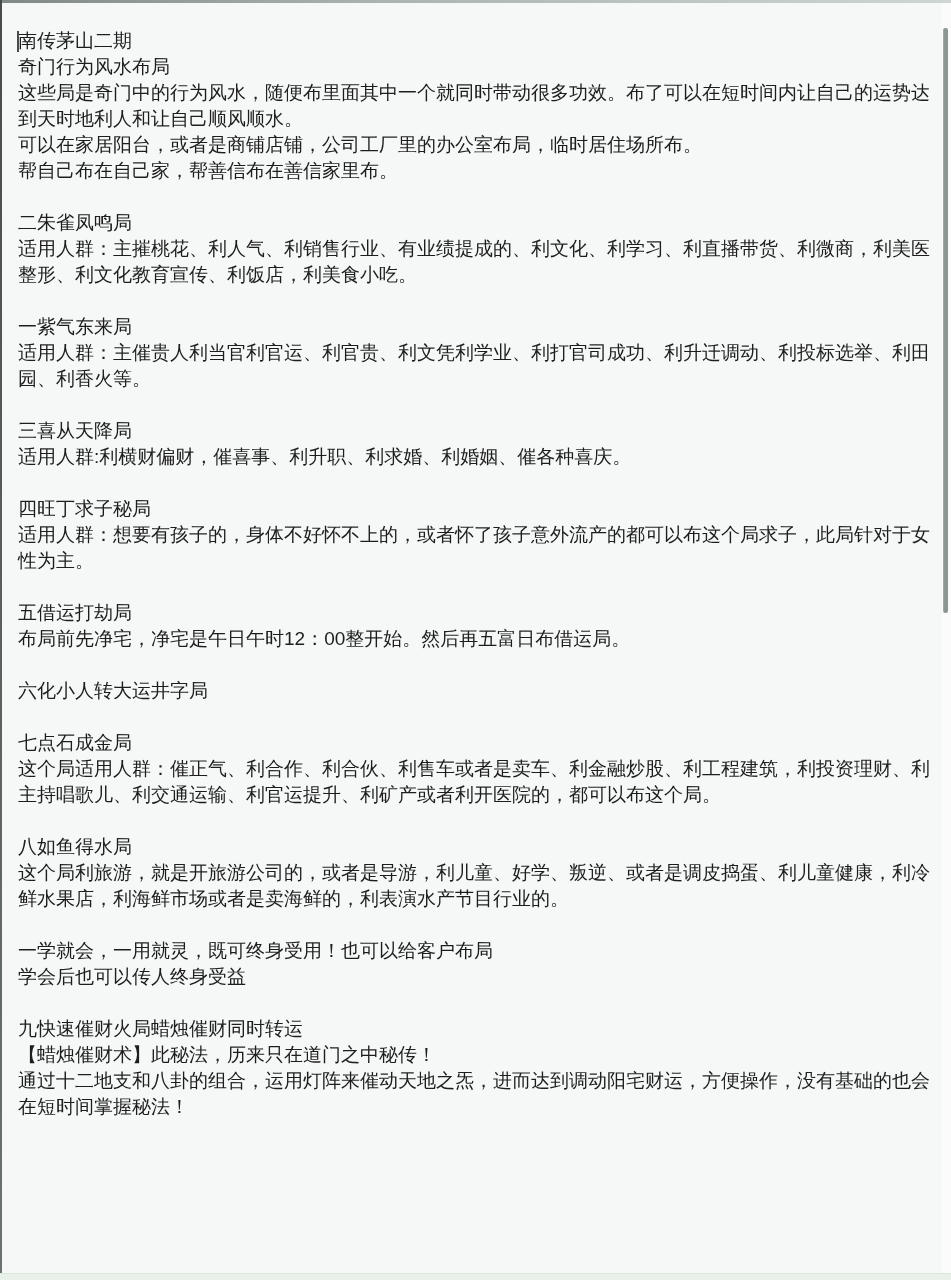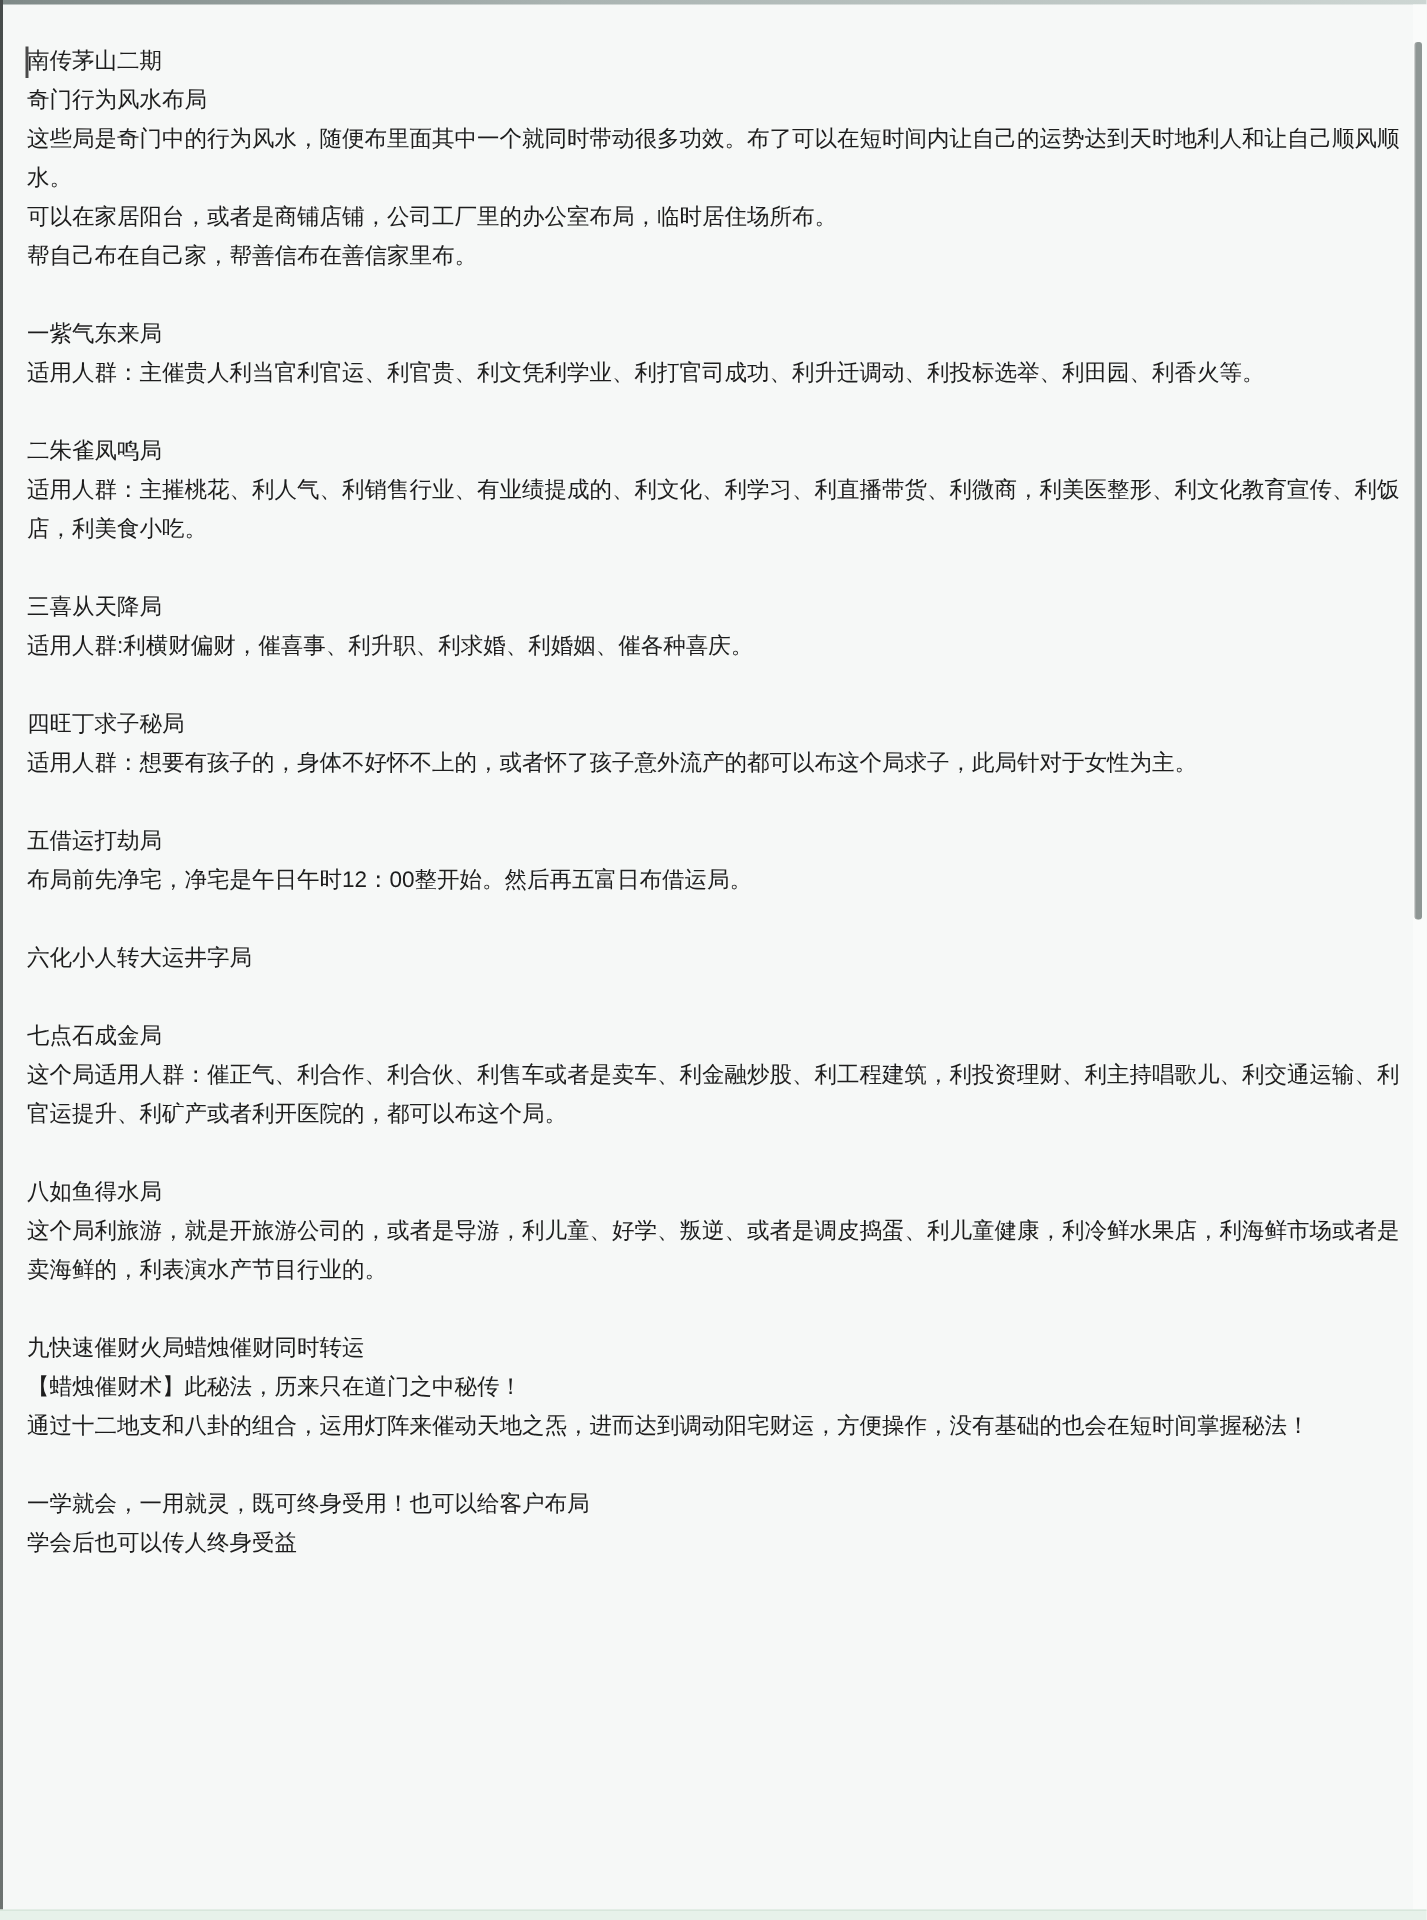--- a/index.html
+++ b/index.html
@@ -24,21 +24,21 @@
     position:absolute;top:3px;right:0;width:9px;bottom:6px;
     background:#fafbfa;
   }
   .scroll-thumb{
     position:absolute;top:25px;right:3px;width:4px;height:585px;
     background:#8e9694;border-radius:2px;
     box-shadow:-1px 0 0 rgba(90,96,94,.55);
   }
   .doc{
     position:absolute;top:28px;left:18px;width:925px;
-    color:#1d1d1d;font-size:15px;line-height:26px;font-weight:500;
+    color:#1d1d1d;font-size:19px;line-height:26px;font-weight:500;
     word-break:break-all;
   }
   .doc p{margin:0;}
   .sec{margin:0 0 26px 0;}
   .sec:last-child{margin-bottom:0;}
   .caret{
     position:absolute;left:17px;top:31px;width:2px;height:21px;
     background:#4a4a4a;
   }
 </style>
@@ -50,26 +50,26 @@
 
 <div class="doc">
     <div class="sec">
       <p>南传茅山二期</p>
       <p>奇门行为风水布局</p>
       <p>这些局是奇门中的行为风水，随便布里面其中一个就同时带动很多功效。布了可以在短时间内让自己的运势达到天时地利人和让自己顺风顺水。</p>
       <p>可以在家居阳台，或者是商铺店铺，公司工厂里的办公室布局，临时居住场所布。</p>
       <p>帮自己布在自己家，帮善信布在善信家里布。</p>
     </div>
     <div class="sec">
+      <p>二朱雀凤鸣局</p>
+      <p>适用人群：主摧桃花、利人气、利销售行业、有业绩提成的、利文化、利学习、利直播带货、利微商，利美医整形、利文化教育宣传、利饭店，利美食小吃。</p>
+    </div>
+    <div class="sec">
       <p>一紫气东来局</p>
       <p>适用人群：主催贵人利当官利官运、利官贵、利文凭利学业、利打官司成功、利升迁调动、利投标选举、利田园、利香火等。</p>
-    </div>
-    <div class="sec">
-      <p>二朱雀凤鸣局</p>
-      <p>适用人群：主摧桃花、利人气、利销售行业、有业绩提成的、利文化、利学习、利直播带货、利微商，利美医整形、利文化教育宣传、利饭店，利美食小吃。</p>
     </div>
     <div class="sec">
       <p>三喜从天降局</p>
       <p>适用人群:利横财偏财，催喜事、利升职、利求婚、利婚姻、催各种喜庆。</p>
     </div>
     <div class="sec">
       <p>四旺丁求子秘局</p>
       <p>适用人群：想要有孩子的，身体不好怀不上的，或者怀了孩子意外流产的都可以布这个局求子，此局针对于女性为主。</p>
     </div>
     <div class="sec">
@@ -81,27 +81,27 @@
     </div>
     <div class="sec">
       <p>七点石成金局</p>
       <p>这个局适用人群：催正气、利合作、利合伙、利售车或者是卖车、利金融炒股、利工程建筑，利投资理财、利主持唱歌儿、利交通运输、利官运提升、利矿产或者利开医院的，都可以布这个局。</p>
     </div>
     <div class="sec">
       <p>八如鱼得水局</p>
       <p>这个局利旅游，就是开旅游公司的，或者是导游，利儿童、好学、叛逆、或者是调皮捣蛋、利儿童健康，利冷鲜水果店，利海鲜市场或者是卖海鲜的，利表演水产节目行业的。</p>
     </div>
     <div class="sec">
+      <p>一学就会，一用就灵，既可终身受用！也可以给客户布局</p>
+      <p>学会后也可以传人终身受益</p>
+    </div>
+    <div class="sec">
       <p>九快速催财火局蜡烛催财同时转运</p>
       <p>【蜡烛催财术】此秘法，历来只在道门之中秘传！</p>
       <p>通过十二地支和八卦的组合，运用灯阵来催动天地之炁，进而达到调动阳宅财运，方便操作，没有基础的也会在短时间掌握秘法！</p>
-    </div>
-    <div class="sec">
-      <p>一学就会，一用就灵，既可终身受用！也可以给客户布局</p>
-      <p>学会后也可以传人终身受益</p>
     </div>
   </div>
 
 <div class="caret"></div>
 
 <div class="scroll-track">
   <div class="scroll-thumb"></div>
 </div>
 
 <div class="bottom-edge"></div>

